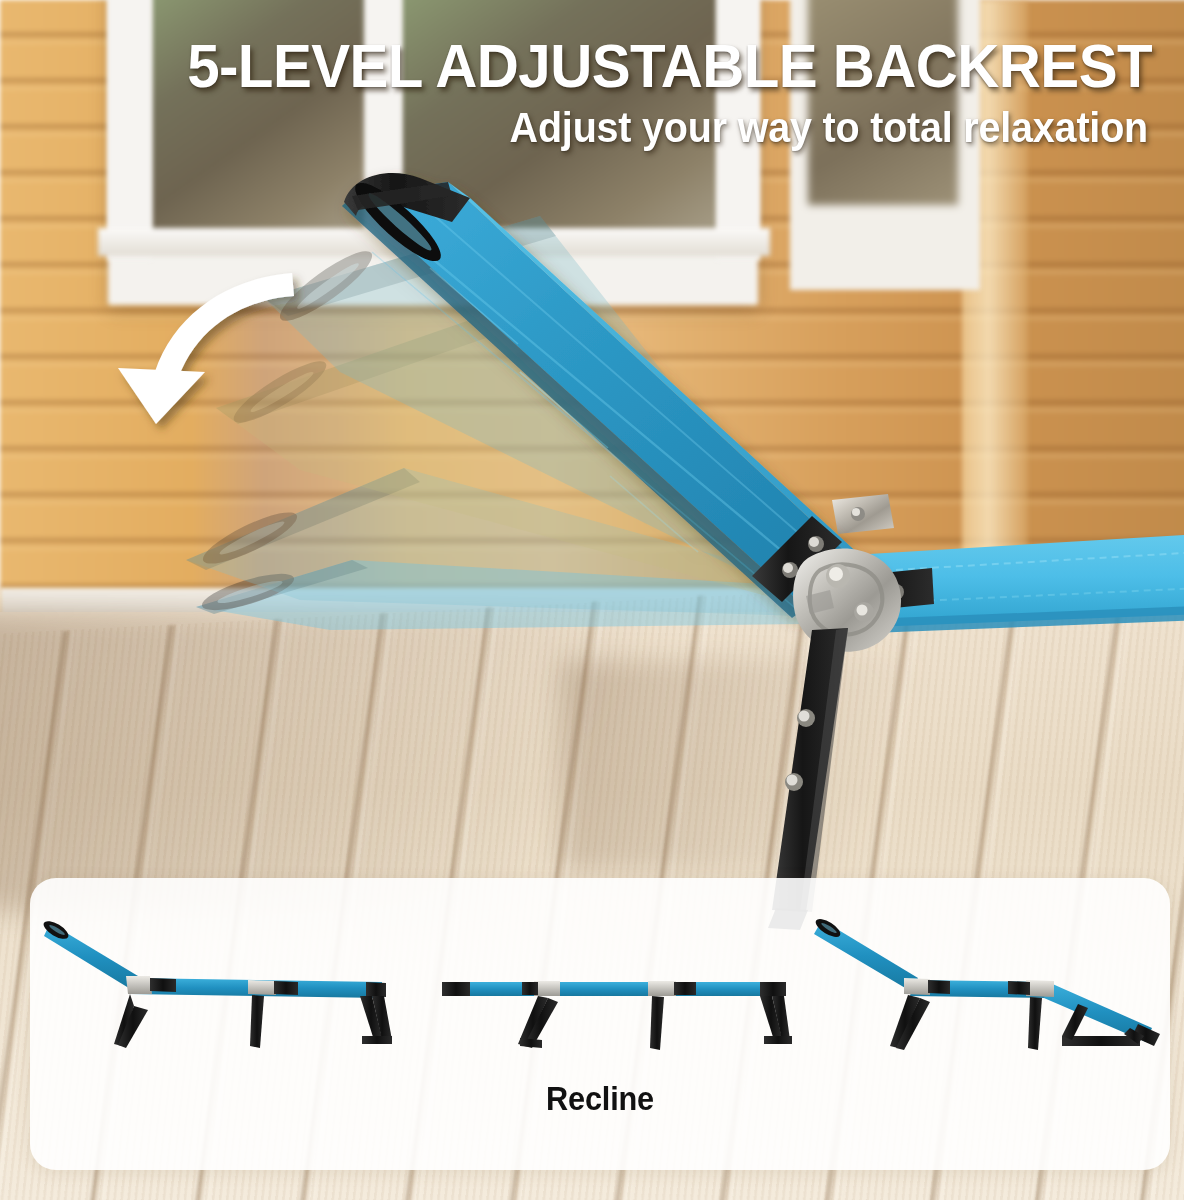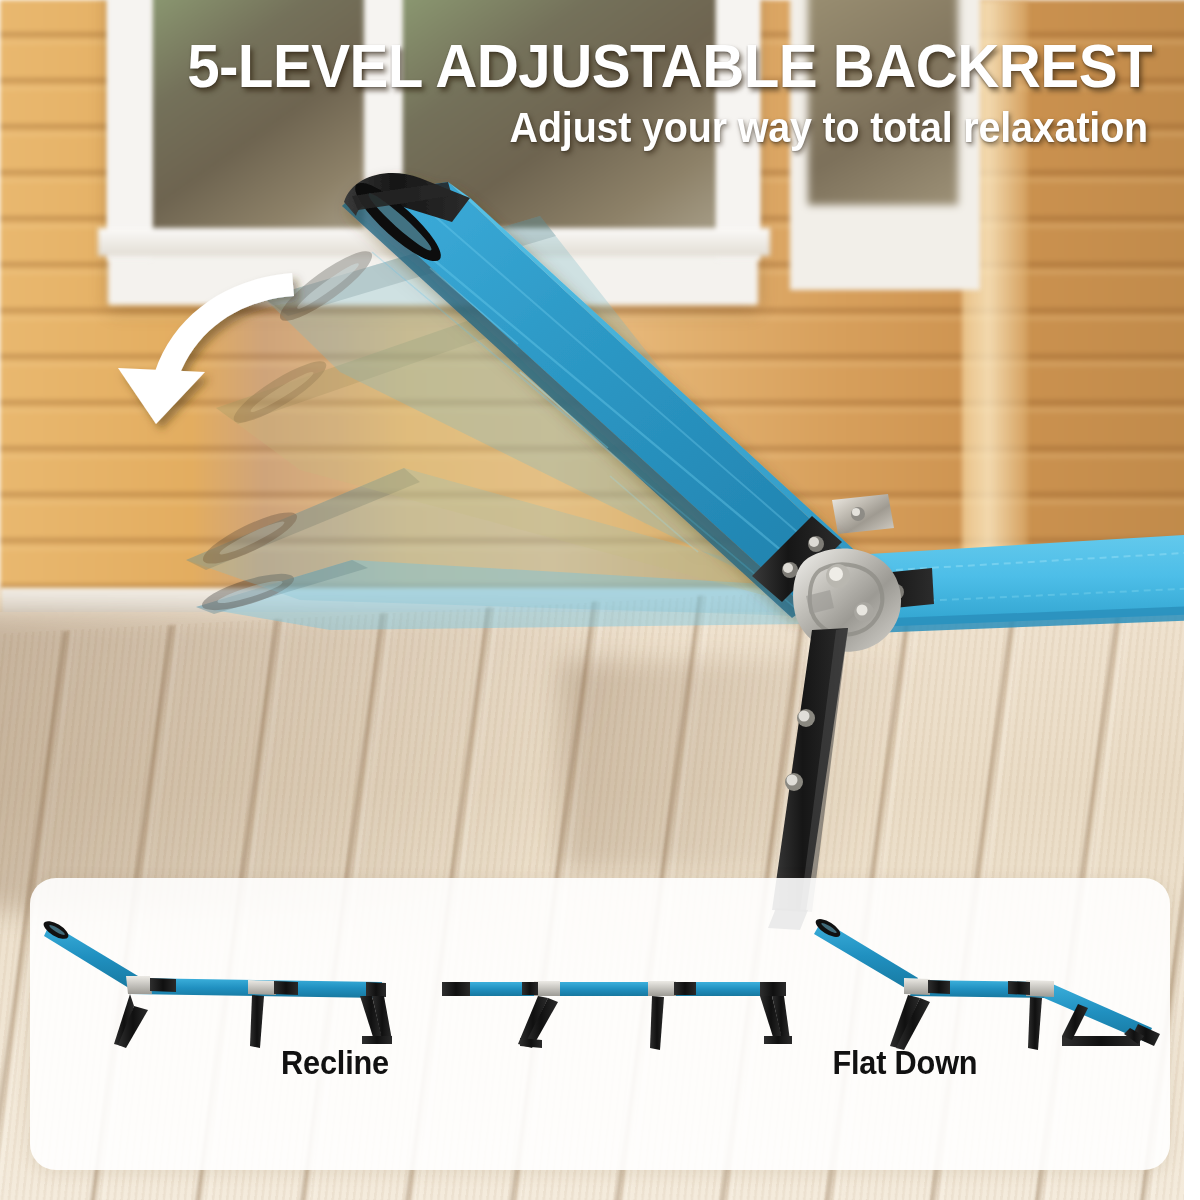--- a/index.html
+++ b/index.html
@@ -99,22 +99,22 @@
      white-space:nowrap;}
 
   
   .hero-svg{position:absolute;left:0;top:0;width:1200px;height:950px;}
 
   
   .panel{position:absolute;left:30px;top:878px;width:1140px;height:292px;
      background:rgba(255,255,255,.90);border-radius:26px;
      box-shadow:0 3px 16px rgba(120,95,60,.12);}
   .thumbs{position:absolute;left:30px;top:878px;width:1140px;height:292px;}
-  .label-row{position:absolute;left:30px;top:1044px;width:1140px;height:60px;
-     display:flex;padding-left:20px;}
+  .label-row{position:absolute;left:30px;top:1080px;width:1140px;height:60px;
+     display:flex;}
   .label-cell{flex:1;text-align:center;}
   .label-cell span{font-size:33px;font-weight:700;color:#111;letter-spacing:-.2px;
      font-family:"Liberation Sans Narrow","Liberation Sans",sans-serif;
      transform:scaleX(.93);display:inline-block;}
 </style>
 </head>
 <body>
 
 <div id="stage">
 
@@ -393,18 +393,15 @@
       <path d="M262 158 L340 158 L340 168 L262 168 Z" fill="url(#tBlk)"></path>
       <path d="M262 158 L278 126 L288 130 L272 162 Z" fill="url(#tBlk)"></path>
       <path d="M330 150 L344 158 L338 166 L324 156 Z" fill="url(#tBlk)"></path>
     </g>
   </svg>
 
   <div class="label-row">
     <div class="label-cell">
       <span>Recline</span>
     </div>
-    <div class="label-cell">
-      <span>Flat Down</span>
-    </div>
   </div>
 
 </div>
 
 </body></html>

